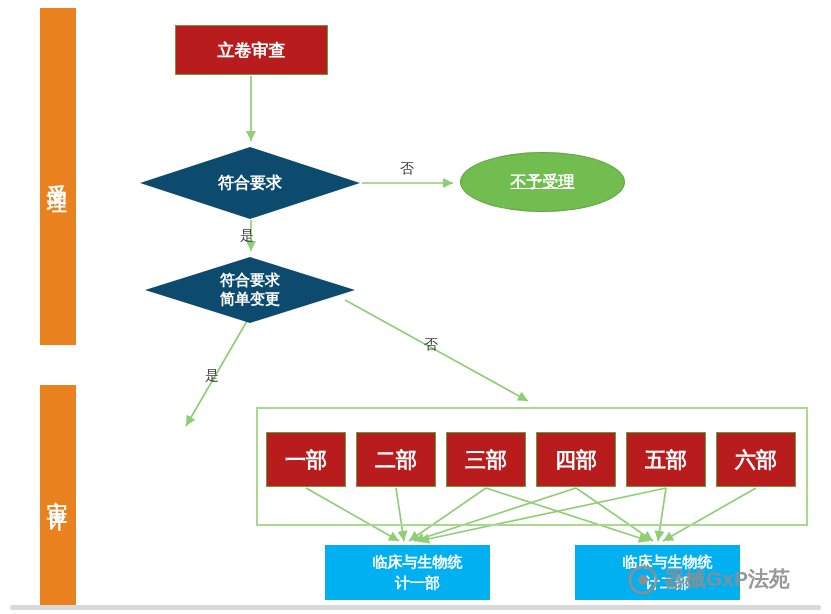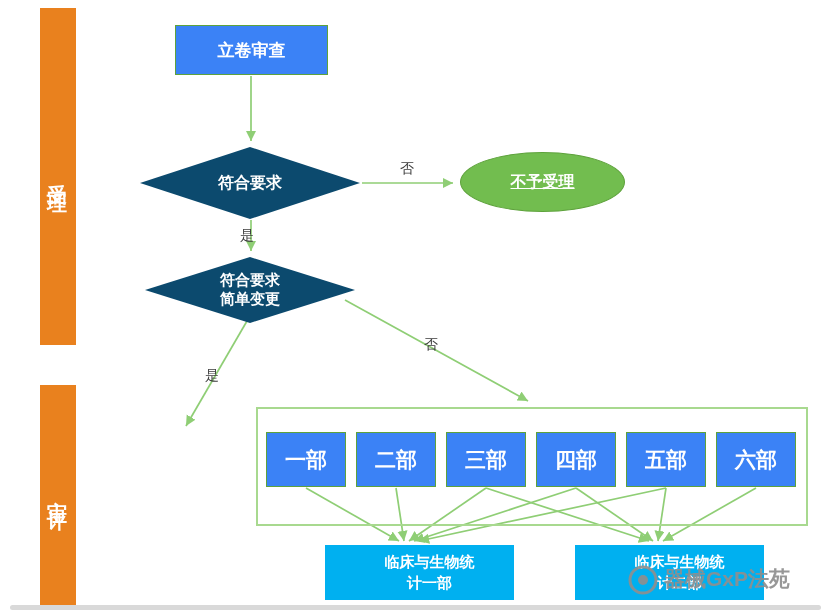--- a/index.html
+++ b/index.html
@@ -13,21 +13,21 @@
     display:flex;align-items:center;justify-content:center;
     font-weight:bold;font-size:20px;
     writing-mode:vertical-rl;text-orientation:upright;letter-spacing:10px;
   }
   .lane1{left:40px;top:8px;height:337px;}
   .lane2{left:40px;top:385px;height:220px;}
   .shape{
     position:absolute;display:flex;flex-direction:column;align-items:center;justify-content:center;
     color:#ffffff;font-weight:bold;text-align:center;box-sizing:border-box;
   }
-  .rect-green{background:#3b82f6;border:1px solid #5ea23c;}
+  .rect-green{background:#b91c1c;border:1px solid #5ea23c;}
   .start{left:175px;top:25px;width:153px;height:50px;font-size:17px;}
   .diamond{
     background:#0c4a6e;clip-path:polygon(50% 0,100% 50%,50% 100%,0 50%);
     font-size:16px;line-height:1.25;
   }
   .d1{left:140px;top:147px;width:220px;height:72px;}
   .d2{left:145px;top:257px;width:210px;height:66px;font-size:15px;}
   .ellipse{
     left:460px;top:152px;width:165px;height:60px;background:#72bd4f;border:1px solid #5ea23c;
     border-radius:50%;font-size:16px;text-decoration:underline;
@@ -35,21 +35,21 @@
   .pmd{left:118px;top:432px;width:125px;height:57px;font-size:16px;}
   .groupbox{
     position:absolute;left:256px;top:407px;width:552px;height:119px;
     border:2px solid #a8d98f;box-sizing:border-box;background:transparent;
   }
   .dept{top:432px;width:80px;height:55px;font-size:21px;}
   .dept0{left:266px;} .dept1{left:356px;} .dept2{left:446px;}
   .dept3{left:536px;} .dept4{left:626px;} .dept5{left:716px;}
   .blue-box{
     background:#00b0f0;font-size:15px;line-height:1.35;
-    top:545px;width:189px;height:55px;padding-left:20px;
+    top:545px;width:165px;height:55px;padding-left:20px;
   }
   .blue1{left:325px;}
   .blue2{left:575px;}
   .edge-label{
     position:absolute;color:#3a3a3a;font-size:14px;font-weight:normal;
   }
   .watermark{
     position:absolute;left:628px;top:565px;display:flex;align-items:flex-start;gap:6px;
     color:#8f8f8f;font-size:21px;font-weight:bold;opacity:0.92;
   }

